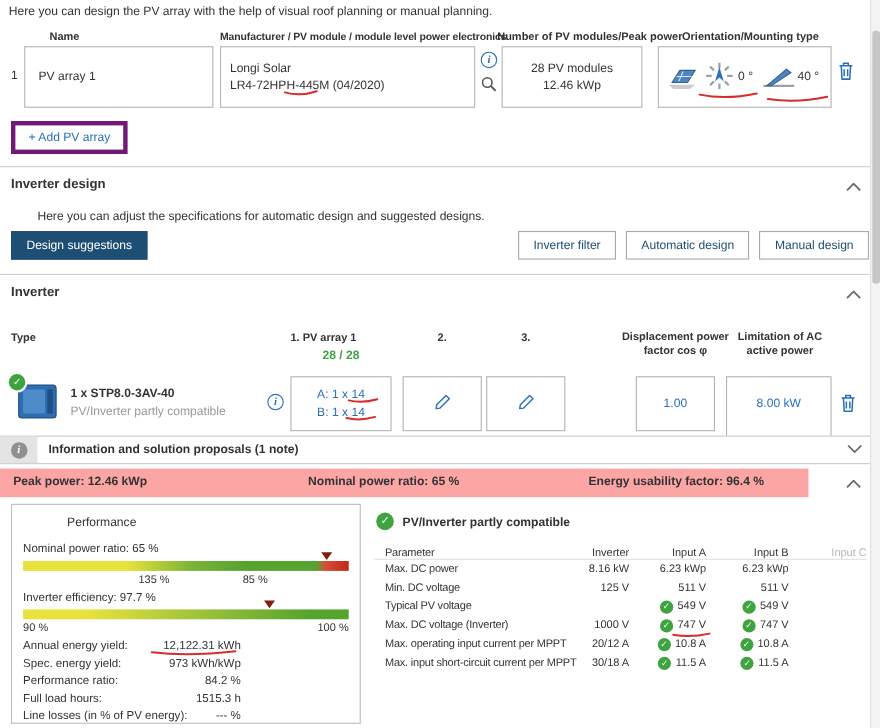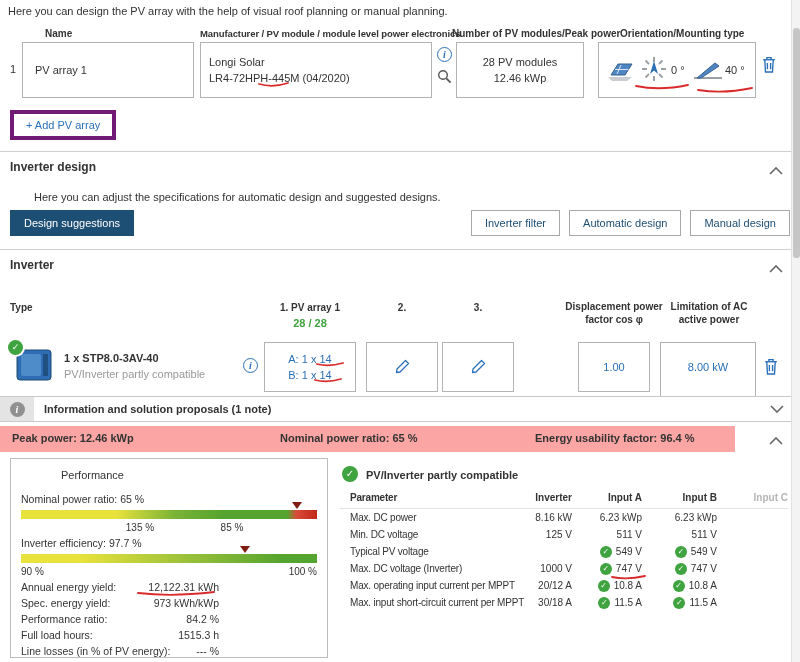--- a/index.html
+++ b/index.html
@@ -45,21 +45,21 @@
   .sec-line { position:absolute; left:0; width:800px; border-top:1px solid #cfcfcf; }
   .sec1-line { top:151px; } .sec2-line { top:249px; }
   .sec-title { position:absolute; font-weight:bold; font-size:12px; }
   .sec1-title { left:10px; top:160px; } .sec2-title { left:10px; top:258px; }
   .chev { cursor:pointer; }
   .sec1-chev { left:769px; top:165px; } .sec2-chev { left:769px; top:263px; }
   .sec1-desc { left:10px; top:191px;margin-left:24px; }
 
   
   .ih-type { left:10px; top:302px; }
-  .ih-pv1 { left:264px; top:302px; width:92px; text-align:center; }
+  .ih-pv1 { left:264px; top:302px; width:92px; }
   .ih-pv1count { position:absolute; left:264px; top:317px; width:92px; text-align:center; color:#3fa33f; font-weight:bold; }
   .ih-2 { left:366px; top:302px; width:72px; text-align:center; }
   .ih-3 { left:442px; top:302px; width:72px; text-align:center; }
   .ih-cos { left:556px; top:300px; width:116px; text-align:center; line-height:13px; white-space:normal; }
   .ih-ac { left:658px; top:300px; width:102px; text-align:center; line-height:13px; white-space:normal; }
   .inv-img { left:14px; top:345px; }
   .inv-badge { left:8px; top:340px; }
   .inv-name { left:64px; top:352px; font-weight:bold; }
   .inv-status { left:64px; top:368px; color:#999; }
   .inv-info { left:243px; top:358px; }
@@ -106,21 +106,21 @@
   .lab90 { left:10px; top:107px; }
   .lab100 { left:272px; top:107px; width:34px; text-align:right; }
   .stat { position:absolute; left:10px; width:198px; display:flex; justify-content:space-between; font-size:10.5px; }
   .s1{top:122px;gap:22px;} .s2{top:138px;} .s3{top:154px;} .s4{top:170px;} .s5{top:186px;}
 
   
   .compat-panel { left:340px; top:458px; width:448px; height:200px; background:#fff; }
   .cp-check { left:2px; top:8px; }
   .cp-title { left:26px; top:11px; font-weight:bold; }
   .cp-table { left:0; top:34px; width:448px; font-size:10px; }
-  .cp-hrow { display:flex; height:17px; align-items:flex-start; font-weight:bold; border-bottom:1px solid #e2e2e2; }
+  .cp-hrow { display:flex; height:17px; align-items:flex-end; font-weight:normal; border-bottom:1px solid #e2e2e2; }
   .cp-row { display:flex; height:17px; align-items:center; }
   .cc-param { width:188px; padding-left:10px; white-space:nowrap; letter-spacing:-0.2px; }
   .cc-inv { width:44px; display:flex; justify-content:flex-end; align-items:center; gap:4px; }
   .cc-a { width:70px; display:flex; justify-content:flex-end; align-items:center; gap:4px; }
   .cc-b { width:75px; display:flex; justify-content:flex-end; align-items:center; gap:4px; }
   .cc-c { width:71px; display:flex; justify-content:flex-end; align-items:center; }
   .hdr-c { color:#b5b5b5; }
 
   
   .info-icon { display:inline-block; width:15px; height:15px; line-height:13px; border:1px solid #2a70b8; border-radius:50%;

